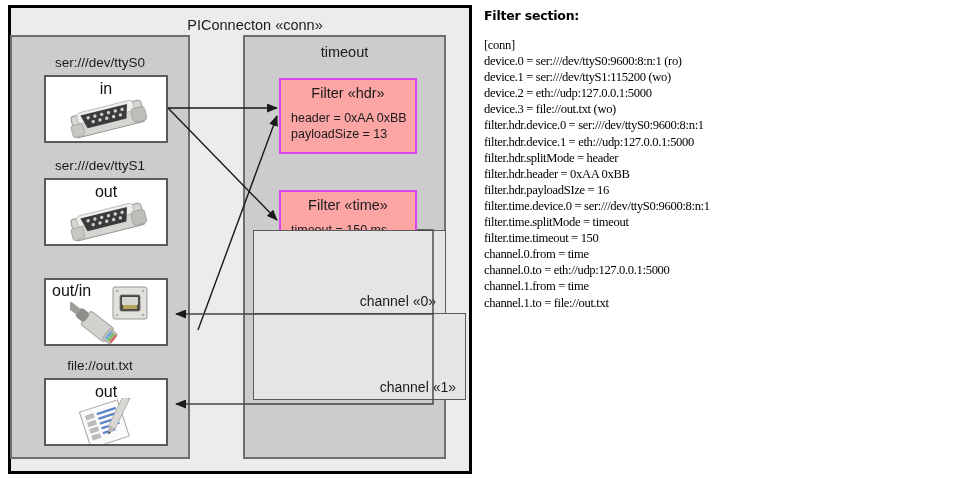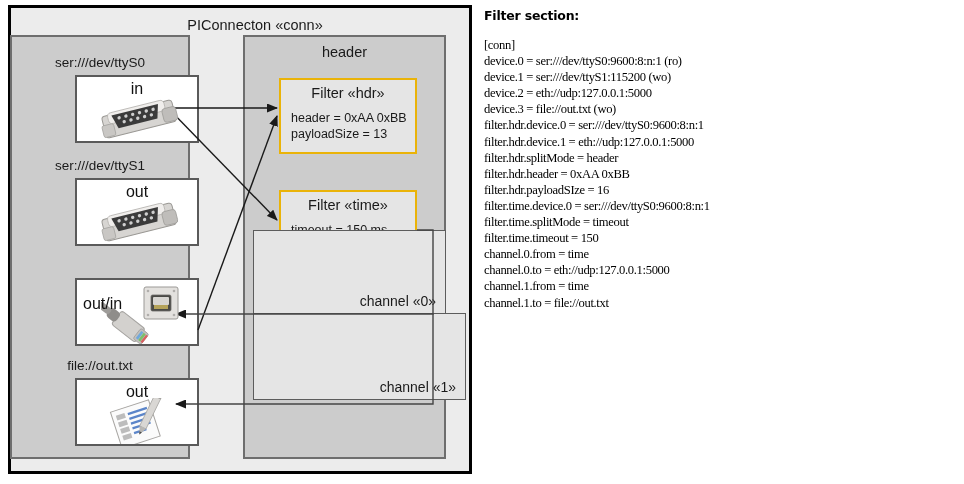--- a/index.html
+++ b/index.html
@@ -82,21 +82,20 @@
     color: #1a1a1a;
     left: 0;
     white-space: nowrap;
   }
   .device-box {
     position: absolute;
     background: #ffffff;
     border: 2px solid #5a5a5a;
     box-sizing: border-box;
     overflow: hidden;
-    margin-left: 31px;
   }
   .device-dir {
     position: absolute;
     top: 3px;
     left: 0;
     width: 100%;
     text-align: center;
     font-size: 16px;
     color: #111111;
     z-index: 3;
@@ -108,22 +107,22 @@
   }
 
   .icon-wrap {
     position: absolute;
     z-index: 2;
   }
 
   
   .filter-card {
     position: absolute;
-    background: #e5e5e5;
-    border: 2px solid #eab308;
+    background: #fca5a5;
+    border: 2px solid #d946ef;
     box-sizing: border-box;
     padding-left: 48px;
   }
   .filter-title {
     position: absolute;
     top: 5px;
     left: 0;
     width: 100%;
     text-align: center;
     font-size: 14.5px;
@@ -246,21 +245,21 @@
           <circle cx="52" cy="21" r="1.7" fill="#cfcfcf"></circle>
           <circle cx="59" cy="21" r="1.7" fill="#cfcfcf"></circle>
           <rect x="8" y="20" width="12" height="12" rx="2" fill="#c9c7c4" stroke="#a7a5a2" stroke-width="0.8"></rect>
           <rect x="70" y="18" width="14" height="14" rx="3" fill="#bfbdba" stroke="#a09e9b" stroke-width="0.8"></rect>
         </g>
       </svg>
     </div>
   </div>
 
   <div class="device-box" style="left:44px; top:278px; width:124px; height:68px;">
-    <div class="device-dir left-aligned" style="top:15px;">out/in</div>
+    <div class="device-dir left-aligned" style="top:2px;">out/in</div>
     <div class="icon-wrap" style="left:24px; top:4px; width:96px; height:62px;">
       <svg width="96" height="62" viewBox="0 0 96 62">
 
         <rect x="43" y="3" width="34" height="32" rx="2" fill="#e3e1de" stroke="#9b9996" stroke-width="1"></rect>
         <circle cx="47" cy="7" r="1.3" fill="#b0aeab"></circle>
         <circle cx="73" cy="7" r="1.3" fill="#b0aeab"></circle>
         <circle cx="47" cy="31" r="1.3" fill="#b0aeab"></circle>
         <circle cx="73" cy="31" r="1.3" fill="#b0aeab"></circle>
         <rect x="50" y="11" width="20" height="16" rx="1.5" fill="#4a4a46" stroke="#6d6b68" stroke-width="0.8"></rect>
         <rect x="52" y="13" width="16" height="8" rx="1" fill="#d8d6d2"></rect>
@@ -301,21 +300,21 @@
             <polygon points="36,32 43,32 39.5,40" fill="#b8b6b3"></polygon>
             <polygon points="38.2,37 41,37 39.5,40" fill="#4a4a4a"></polygon>
             <rect x="36" y="-6" width="7" height="5" fill="#9c9a97"></rect>
           </g>
         </g>
       </svg>
     </div>
   </div>
 
   <div class="panel filters-panel">
-    <div class="panel-title">header</div>
+    <div class="panel-title">timeout</div>
   </div>
 
   <div class="filter-card" style="left:279px; top:78px; width:138px; height:76px;">
     <div class="filter-title">Filter «hdr»</div>
     <div class="filter-props">
       <div>header = 0xAA 0xBB</div>
       <div>payloadSize = 13</div>
     </div>
   </div>
 

